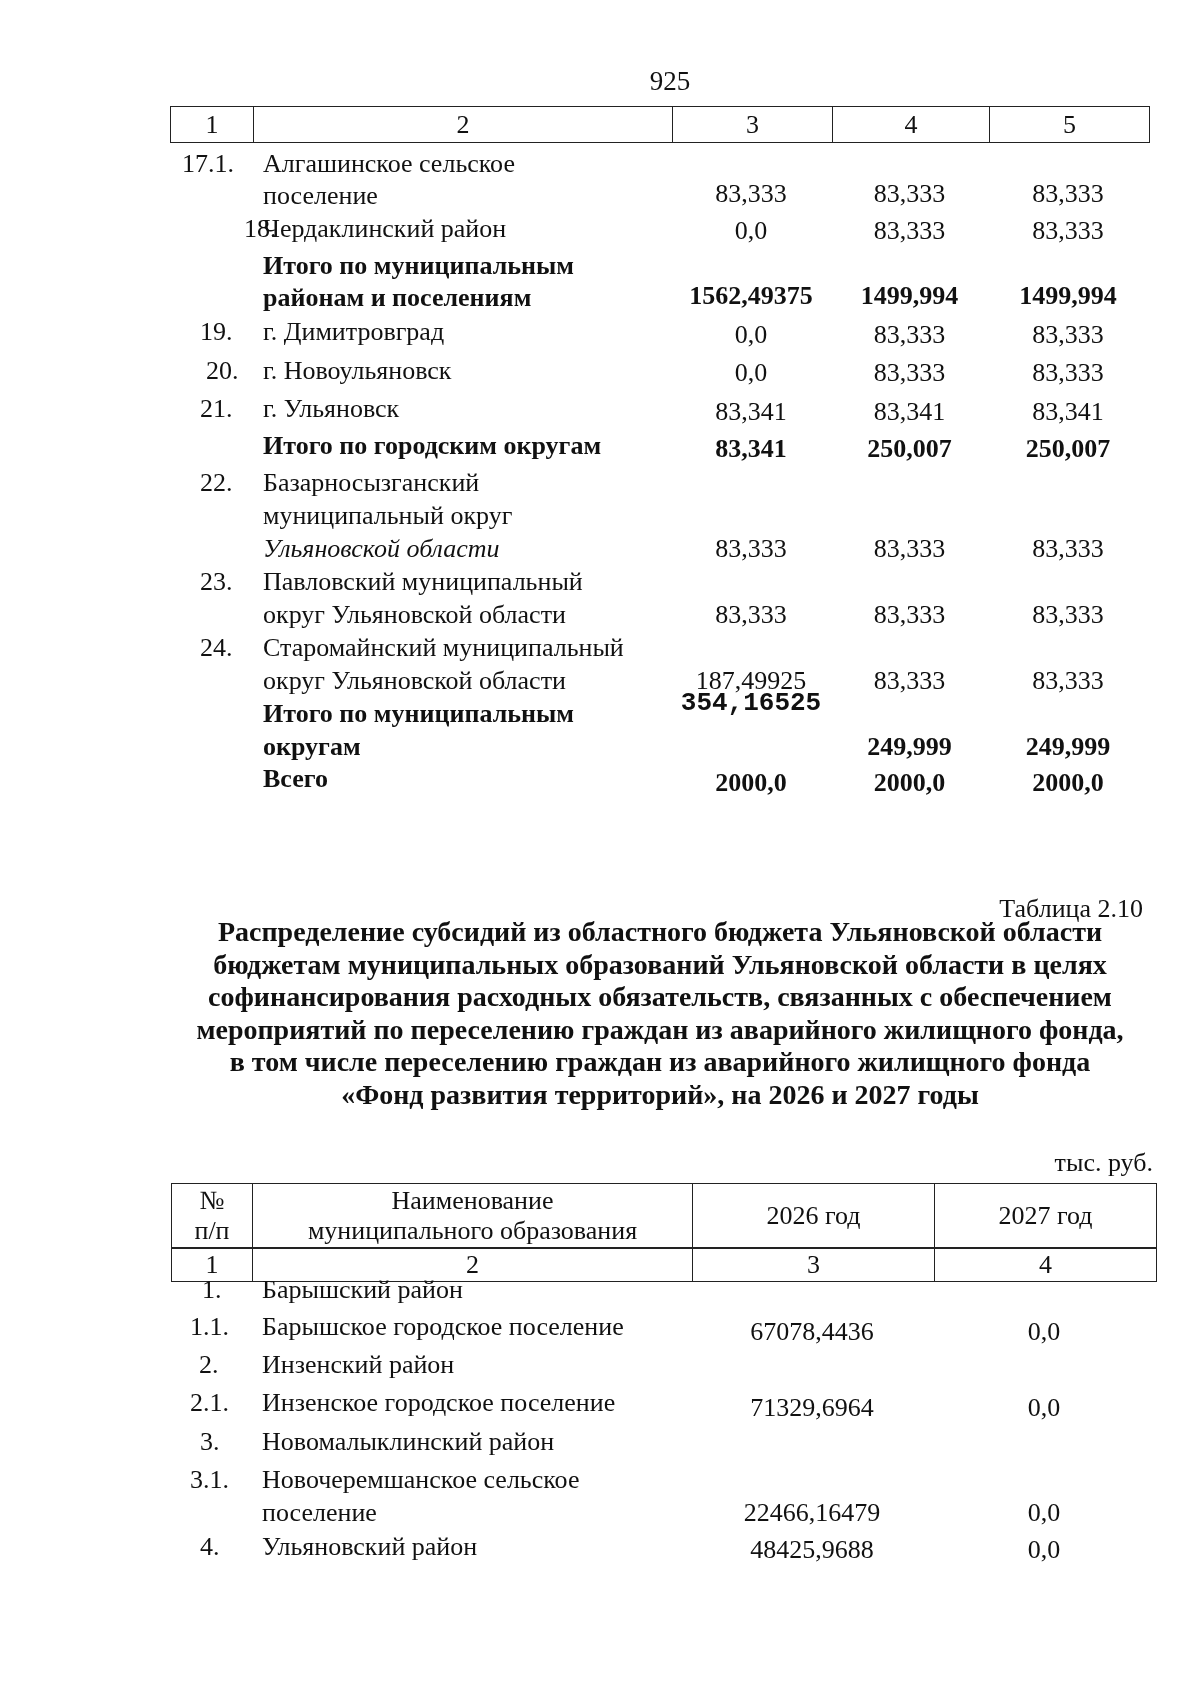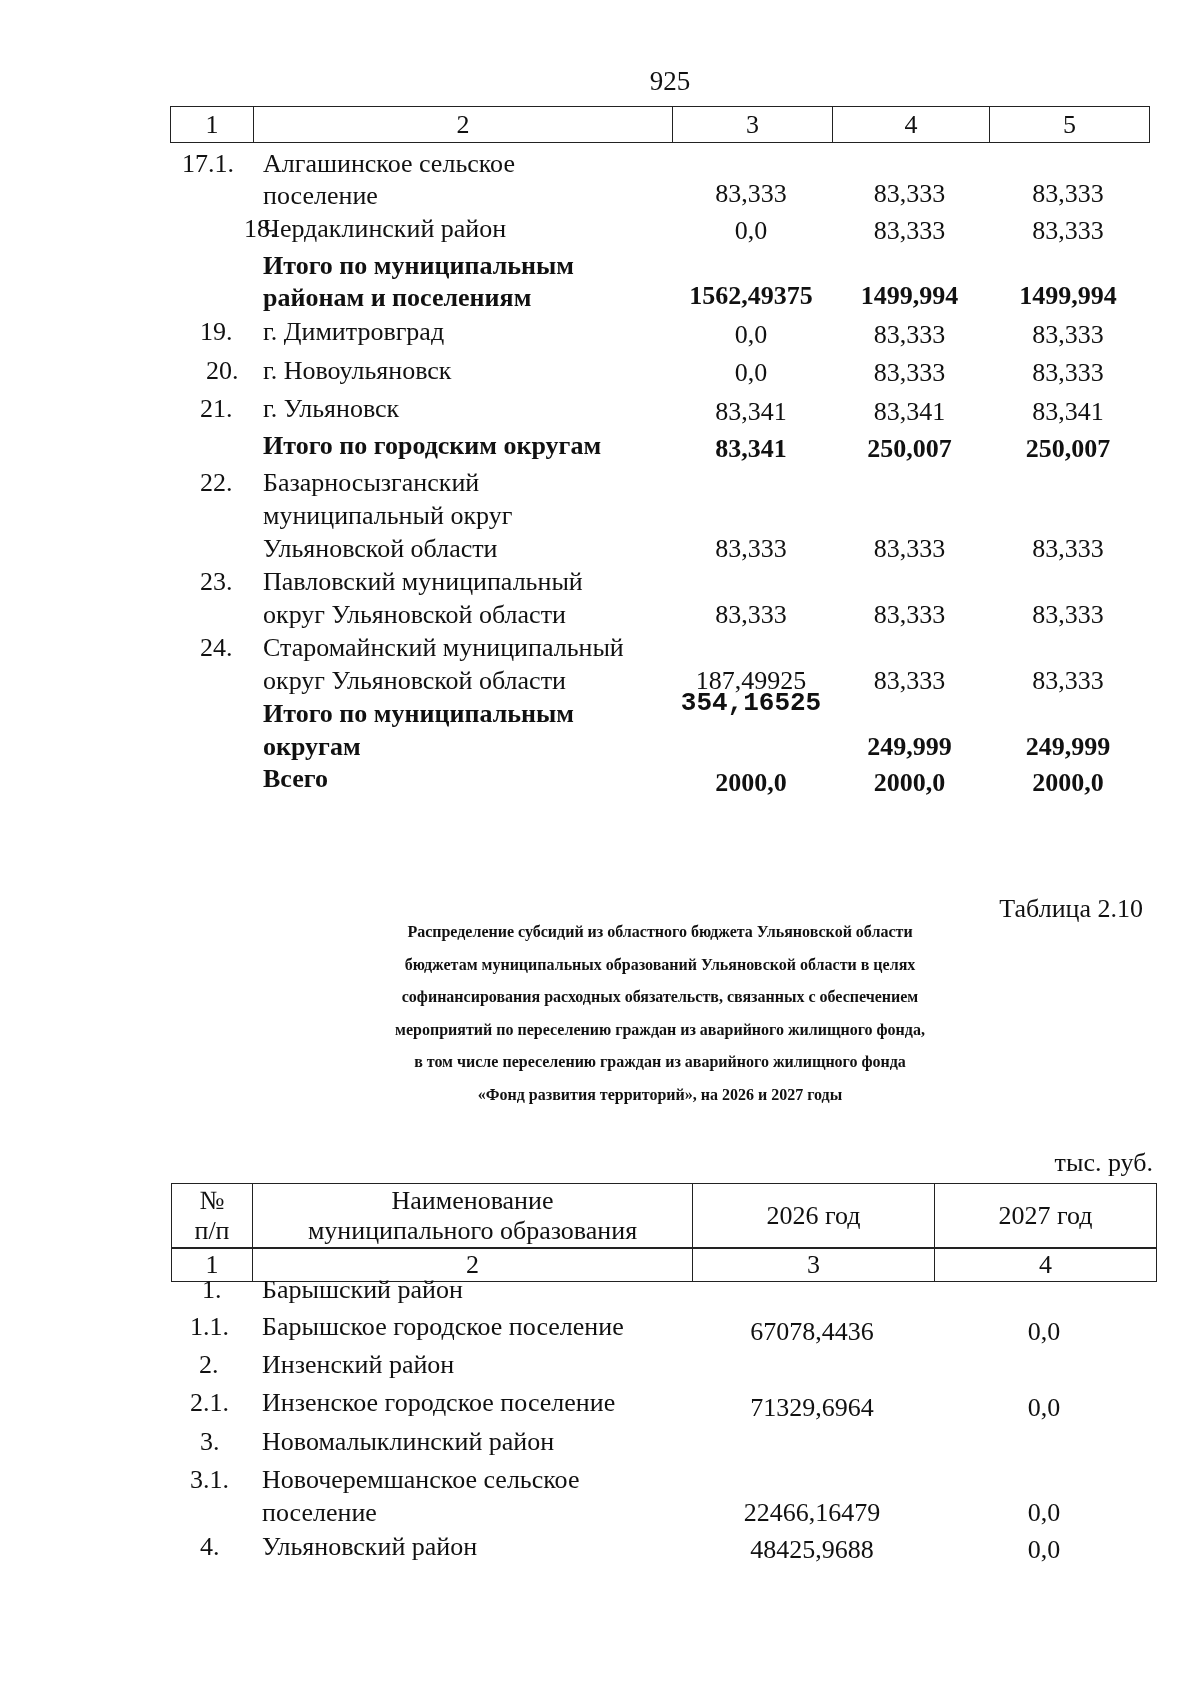--- a/index.html
+++ b/index.html
@@ -8,21 +8,21 @@
   .abs { position:absolute; white-space:nowrap; }
   .t { font-size:26px; line-height:30px; }
   .b { font-weight:bold; }
   .num { text-align:center; }
   .pageno { left:0; width:1340px; text-align:center; top:66px; font-size:27px; }
   .hdr { position:absolute; border:1.5px solid #222; box-sizing:border-box; }
   .hcell { position:absolute; top:0; bottom:0; border-left:1.5px solid #222; box-sizing:border-box;
            display:flex; align-items:center; justify-content:center; text-align:center;
            font-size:26px; line-height:30px; }
   .hcell.first { border-left:none; }
-  .title { left:160px; width:1000px; text-align:center; font-weight:bold; font-size:16px; line-height:32.5px; white-space:normal; }
+  .title { left:160px; width:1000px; text-align:center; font-weight:bold; font-size:28px; line-height:32.5px; white-space:normal; }
   .title div { height:32.5px; }
 </style>
 </head>
 <body>
 
 <div class="abs pageno">925</div>
 
 <div class="hdr" style="left:170px; top:106px; width:980px; height:37px;">
   <div class="hcell first" style="left:0; width:82px;">1</div>
   <div class="hcell" style="left:82px; width:419px;">2</div>
@@ -86,21 +86,21 @@
     <div class="abs t b" style="left:263px; top:431px;">Итого по городским округам</div>
     <div class="abs t b num" style="left:671px; width:160px; top:434px;">83,341</div>
     <div class="abs t b num" style="left:831px; width:157px; top:434px;">250,007</div>
     <div class="abs t b num" style="left:988px; width:160px; top:434px;">250,007</div>
   </div>
 
   <div>
     <div class="abs t" style="left:200px; top:468px;">22.</div>
     <div class="abs t" style="left:263px; top:468px;">Базарносызганский</div>
     <div class="abs t" style="left:263px; top:501px;">муниципальный округ</div>
-    <div class="abs t" style="left:263px; top:534px;">Ульяновской области</div>
+    <div class="abs t" style="left:263px; top:534px;font-style:italic;">Ульяновской области</div>
     <div class="abs t num" style="left:671px; width:160px; top:534px;">83,333</div>
     <div class="abs t num" style="left:831px; width:157px; top:534px;">83,333</div>
     <div class="abs t num" style="left:988px; width:160px; top:534px;">83,333</div>
   </div>
 
   <div>
     <div class="abs t" style="left:200px; top:567px;">23.</div>
     <div class="abs t" style="left:263px; top:567px;">Павловский муниципальный</div>
     <div class="abs t" style="left:263px; top:600px;">округ Ульяновской области</div>
     <div class="abs t num" style="left:671px; width:160px; top:600px;">83,333</div>

